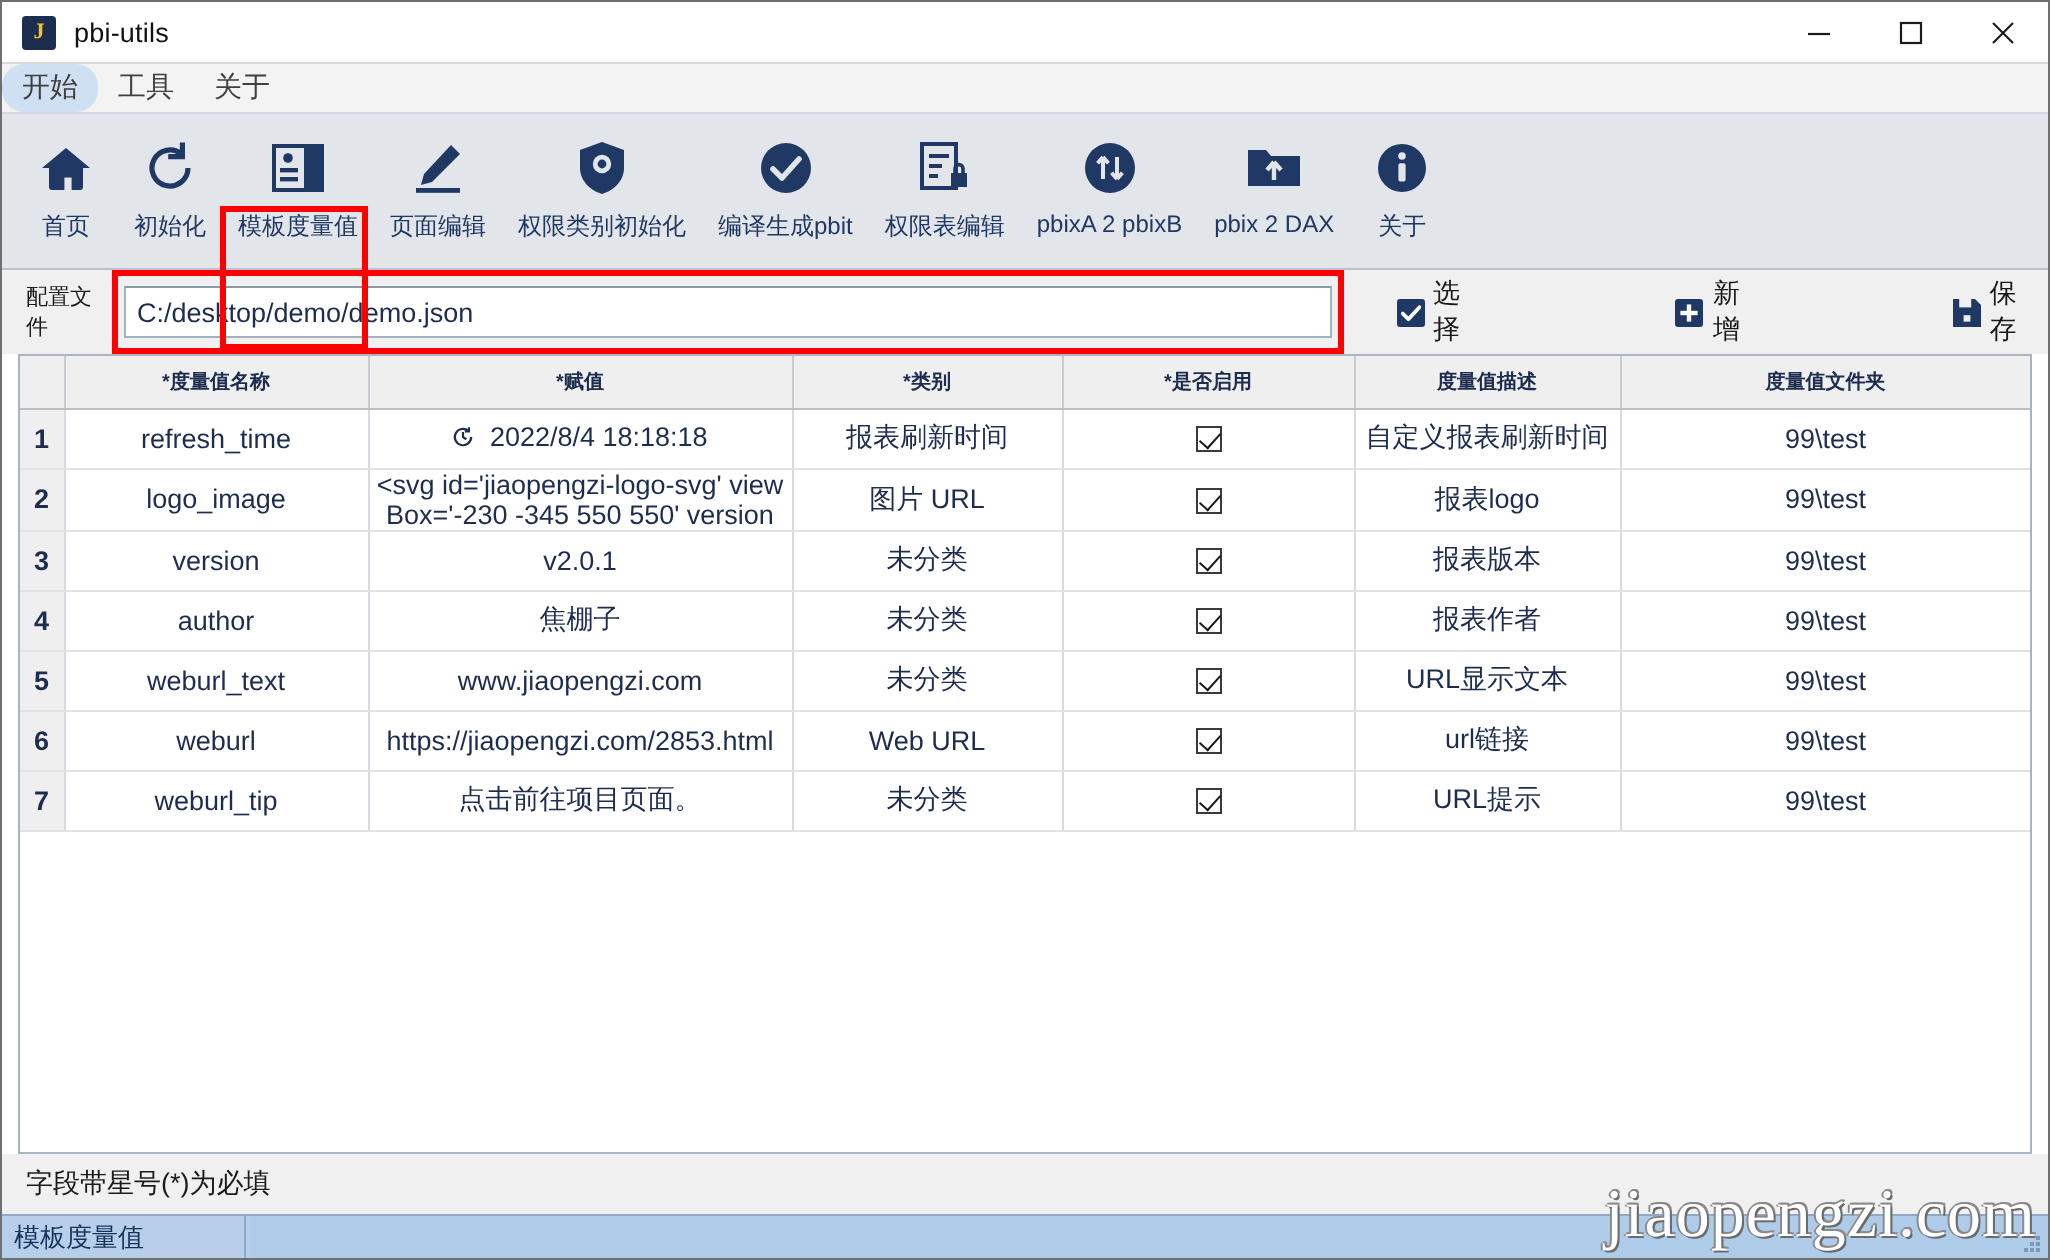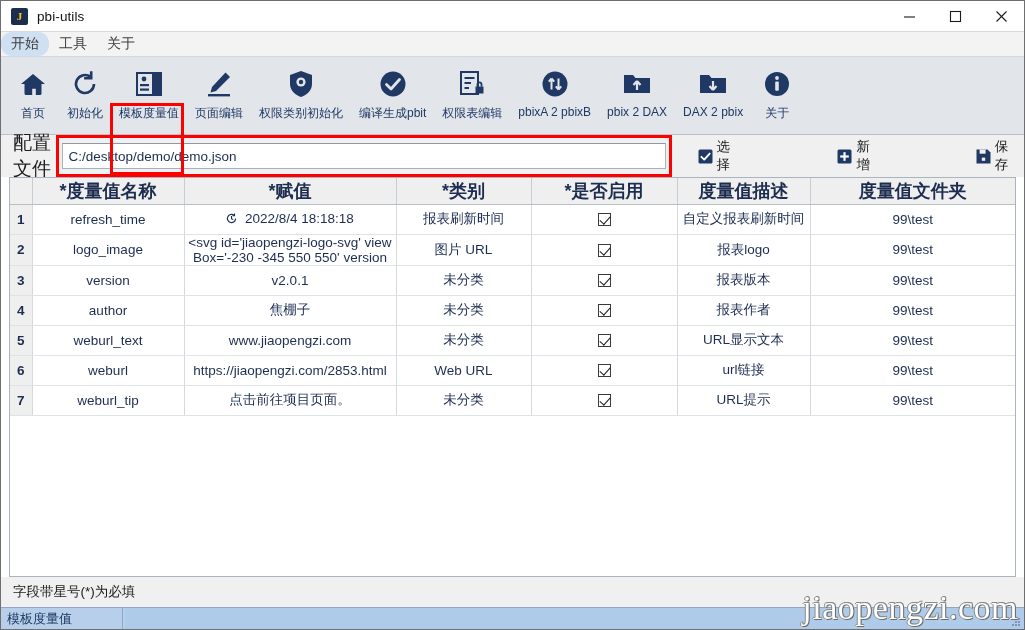--- a/index.html
+++ b/index.html
@@ -88,21 +88,21 @@
   }
 
   
   .configrow {
     height: 42px; min-height: 42px;
     background: #f0f0f0;
     display: flex; align-items: center;
     position: relative;
     padding-left: 12px;
   }
-  .config-label { font-size: 19px; color: #1a1a1a; width: 78px; }
+  .config-label { font-size: 11px; color: #1a1a1a; width: 78px; }
   .config-input-wrap { position: relative; margin-left: 10px; }
   .config-input {
     width: 604px; height: 26px;
     border: 1px solid #a3b1c0;
     border-top-color: #8b98a6;
     background: #ffffff;
     font-size: 13.5px; color: #1d2d50;
     padding: 0 6px;
     font-family: "Liberation Sans", sans-serif;
     outline: none;
@@ -130,21 +130,21 @@
   }
   table.grid {
     border-collapse: collapse;
     width: 100%;
     table-layout: fixed;
   }
   table.grid th {
     background: #efefef;
     border-right: 1px solid #c8cdd3;
     border-bottom: 1px solid #b9bfc6;
-    font-size: 18px;
+    font-size: 10px;
     color: #1d2d50;
     font-weight: bold;
     height: 26px;
     padding: 0 2px;
     text-align: center;
   }
   table.grid td {
     border-right: 1px solid #d6dae0;
     border-bottom: 1px solid #dfe3e8;
     font-size: 13.5px;
@@ -365,29 +365,20 @@
     <div class="tb-item">
       <span class="tb-icon">
         <svg width="28" height="24" viewBox="0 0 28 24">
           <path d="M1 3 h9 l2.5 3 H27 v15 H1 Z" fill="currentColor"></path>
           <path d="M14 18 V10 M14 9 L10.5 13 M14 9 L17.5 13" fill="none" stroke="#e2e6ea" stroke-width="2.2"></path>
         </svg>
       </span>
       <span class="tb-label">pbix 2 DAX</span>
     </div>
 
-    <div class="tb-item">
-      <span class="tb-icon">
-        <svg width="28" height="24" viewBox="0 0 28 24">
-          <path d="M1 3 h9 l2.5 3 H27 v15 H1 Z" fill="currentColor"></path>
-          <path d="M14 9 V17 M14 18 L10.5 14 M14 18 L17.5 14" fill="none" stroke="#e2e6ea" stroke-width="2.2"></path>
-        </svg>
-      </span>
-      <span class="tb-label">DAX 2 pbix</span>
-    </div>
 
     <div class="tb-item">
       <span class="tb-icon">
         <svg width="26" height="26" viewBox="0 0 26 26">
           <circle cx="13" cy="13" r="12" fill="currentColor"></circle>
           <circle cx="13" cy="7" r="1.9" fill="#e2e6ea"></circle>
           <rect x="11.2" y="10.6" width="3.6" height="9.2" rx="1" fill="#e2e6ea"></rect>
         </svg>
       </span>
       <span class="tb-label">关于</span>

